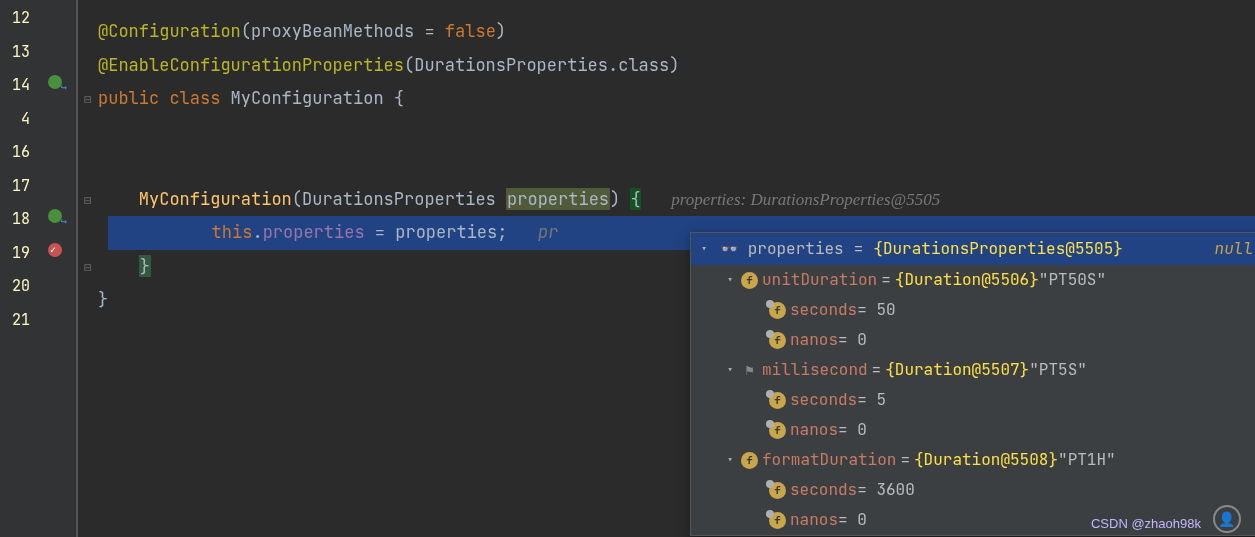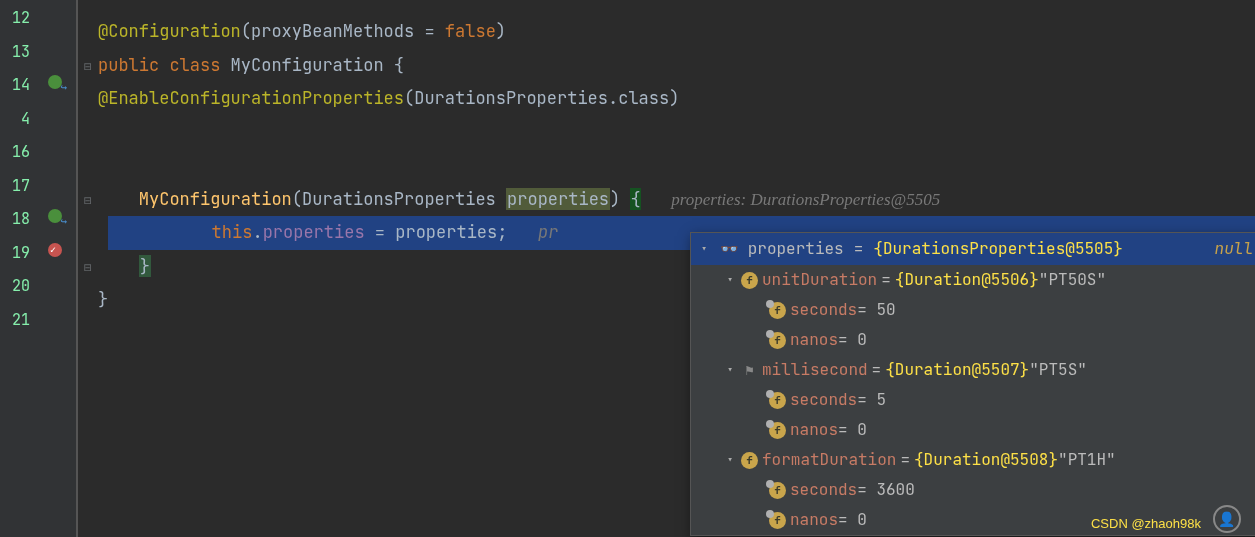--- a/index.html
+++ b/index.html
@@ -15,21 +15,21 @@
   }
   .editor {
     display: flex;
     height: 100%;
   }
   .gutter {
     background: #313335;
     width: 38px;
     text-align: right;
     padding-right: 8px;
-    color: #86efac;
+    color: #fef9c3;
     user-select: none;
     font-size: 15px;
     line-height: 33.5px;
     padding-top: 2px;
   }
   .icon-gutter {
     background: #313335;
     width: 38px;
     position: relative;
   }
@@ -176,21 +176,21 @@
     content: '✓';
     color: #fff;
     font-size: 10px;
     position: absolute;
     top: 0; left: 2px;
   }
   .watermark {
     position: absolute;
     right: 54px;
     bottom: 6px;
-    color: #fde047;
+    color: #c4b5fd;
     font-size: 13px;
     font-family: sans-serif;
   }
   .watermark2 {
     position: absolute;
     right: 14px;
     bottom: 4px;
     width: 28px; height: 28px;
     border: 2px solid #888;
     border-radius: 50%;
@@ -221,23 +221,23 @@
   <div class="icon-gutter">
     <span class="g-icon" style="top:72px"><span class="bean-icon"></span></span>
     <span class="g-icon" style="top:206px"><span class="bean-icon" style="background:#4a8f3c"></span></span>
     <span class="g-icon" style="top:240px"><span class="bp-icon"></span></span>
   </div>
   <div class="code">
     <div class="vbar"></div>
 
     <div class="line"><span class="fold"> </span><span class="annotation">@Configuration</span><span>(</span><span class="param">proxyBeanMethods</span><span> = </span><span class="literal">false</span><span>)</span></div>
 
+    <div class="line"><span class="fold"> </span><span class="annotation">@EnableConfigurationProperties</span><span>(</span><span class="classname">DurationsProperties</span><span>.class</span><span>)</span></div>
+
     <div class="line"><span class="fold">⊟</span><span class="keyword">public</span> <span class="keyword">class</span> <span class="classname">MyConfiguration</span><span> {</span></div>
-
-    <div class="line"><span class="fold"> </span><span class="annotation">@EnableConfigurationProperties</span><span>(</span><span class="classname">DurationsProperties</span><span>.class</span><span>)</span></div>
 
     <div class="line"></div>
 
 
     <div class="line"></div>
 
     <div class="line"><span class="fold">⊟</span>    <span class="method">MyConfiguration</span>(<span class="classname">DurationsProperties</span> <span class="param box-highlight">properties</span>) <span class="cursor-bg">{</span>   <span class="inline-hint2">properties: DurationsProperties@5505</span></div>
 
     <div class="line hl-line"><span class="fold"> </span>        <span class="keyword">this</span><span>.</span><span class="field">properties</span><span> = </span><span class="param">properties</span><span>;</span>   <span class="inline-hint">pr</span></div>
 

